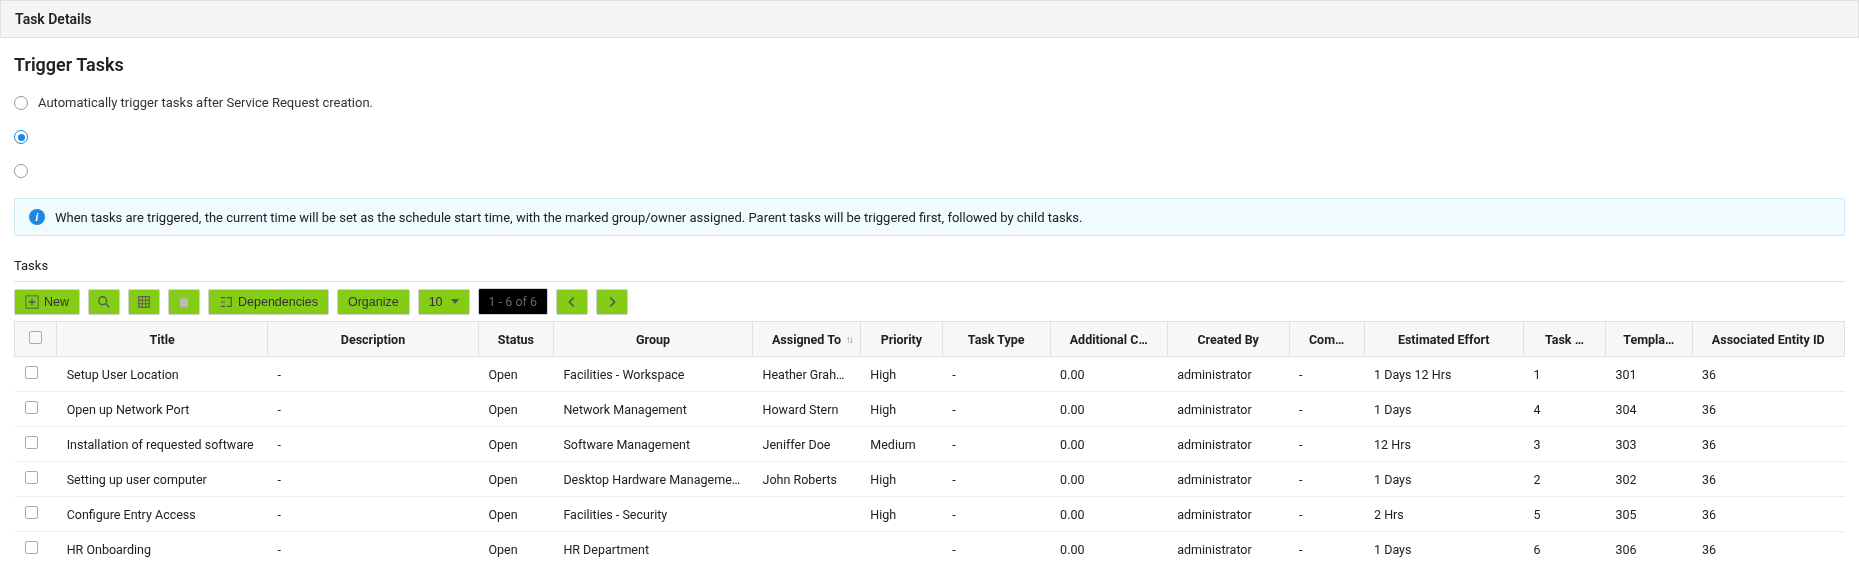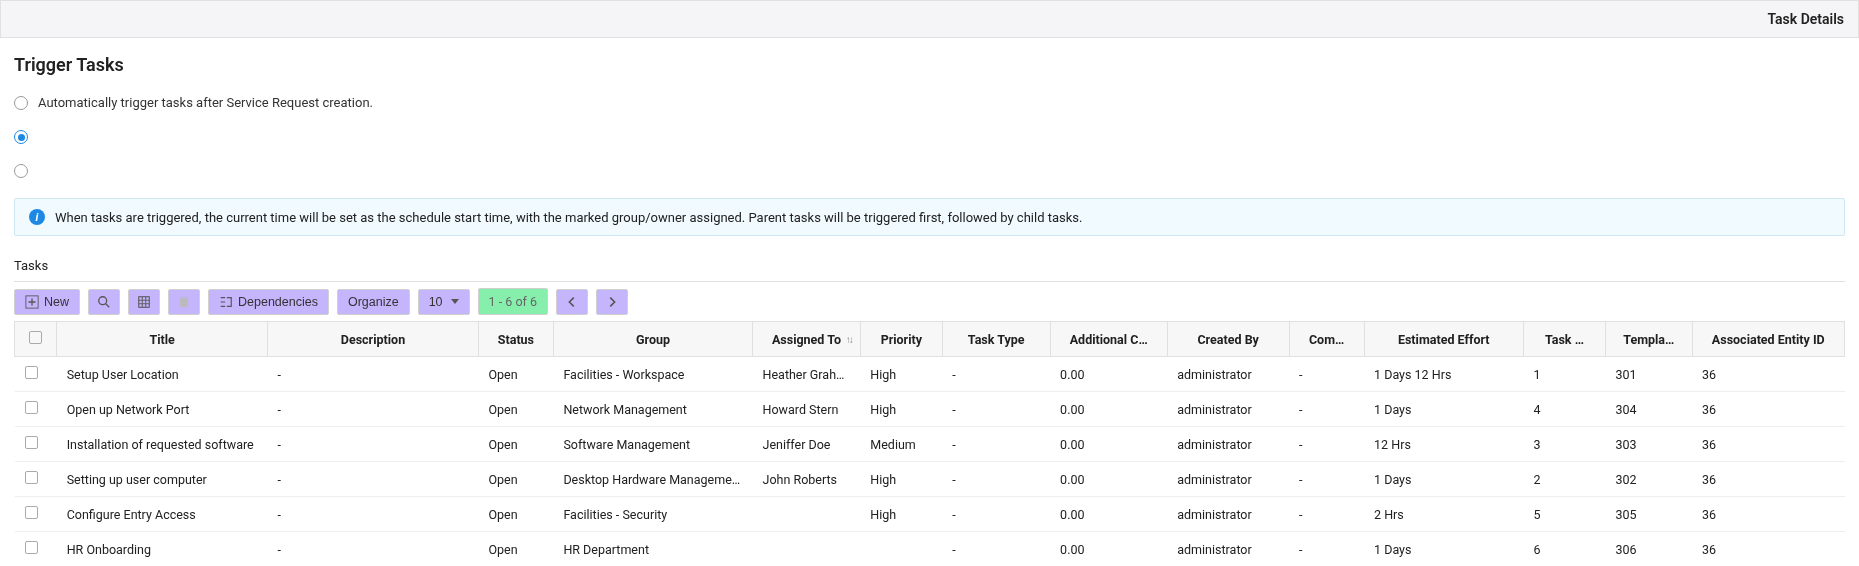--- a/index.html
+++ b/index.html
@@ -10,21 +10,20 @@
     color: #212121;
     background: #fff;
     width: 1859px;
   }
   .header-bar {
     background: #f5f5f7;
     border: 1px solid #e0e0e0;
     padding: 10px 14px;
     font-weight: 600;
     font-size: 14px;
-    text-align: right;
   }
   .content {
     padding: 16px 14px 20px 14px;
   }
   .section-title {
     font-weight: 600;
     margin-bottom: 10px;
     font-size: 18px;
   }
   .radio-row {
@@ -83,35 +82,35 @@
   }
   .toolbar {
     display: flex;
     align-items: center;
     gap: 8px;
     border-top: 1px solid #e0e0e0;
     padding: 6px 0 6px 0;
   }
   .btn {
     border: 1px solid #d0d0d0;
-    background: #c4b5fd;
+    background: #84cc16;
     padding: 5px 10px;
     font-size: 12.5px;
     color: #333;
     display: inline-flex;
     align-items: center;
     gap: 5px;
     cursor: pointer;
     border-radius: 2px;
   }
   .btn.icon-only { padding: 5px 8px; }
   .icon-svg { width: 14px; height: 14px; fill: #555; }
   .page-info {
     border: 1px solid #d0d0d0;
-    background: #86efac;
+    background: #000000;
     padding: 5px 10px;
     font-size: 12.5px;
     color: #666;
     border-radius: 2px;
   }
   .caret-down {
     display: inline-block;
     width: 0; height: 0;
     border-left: 4px solid transparent;
     border-right: 4px solid transparent;

